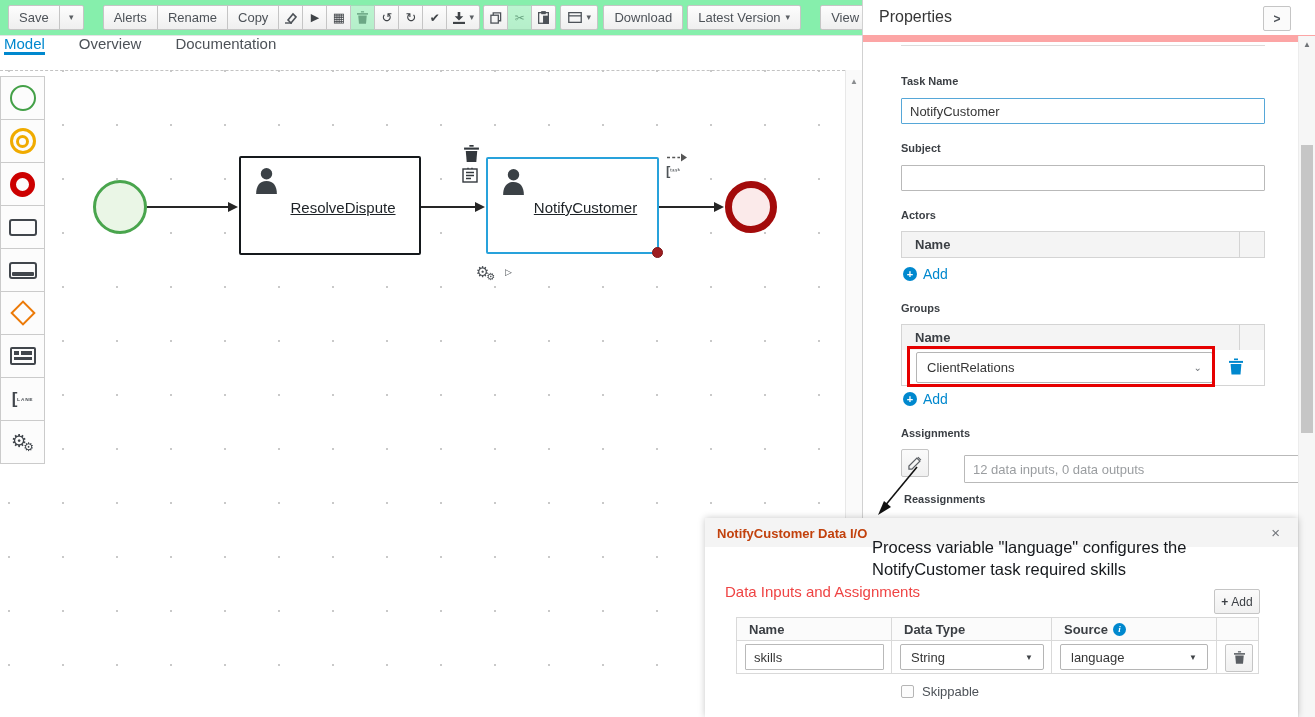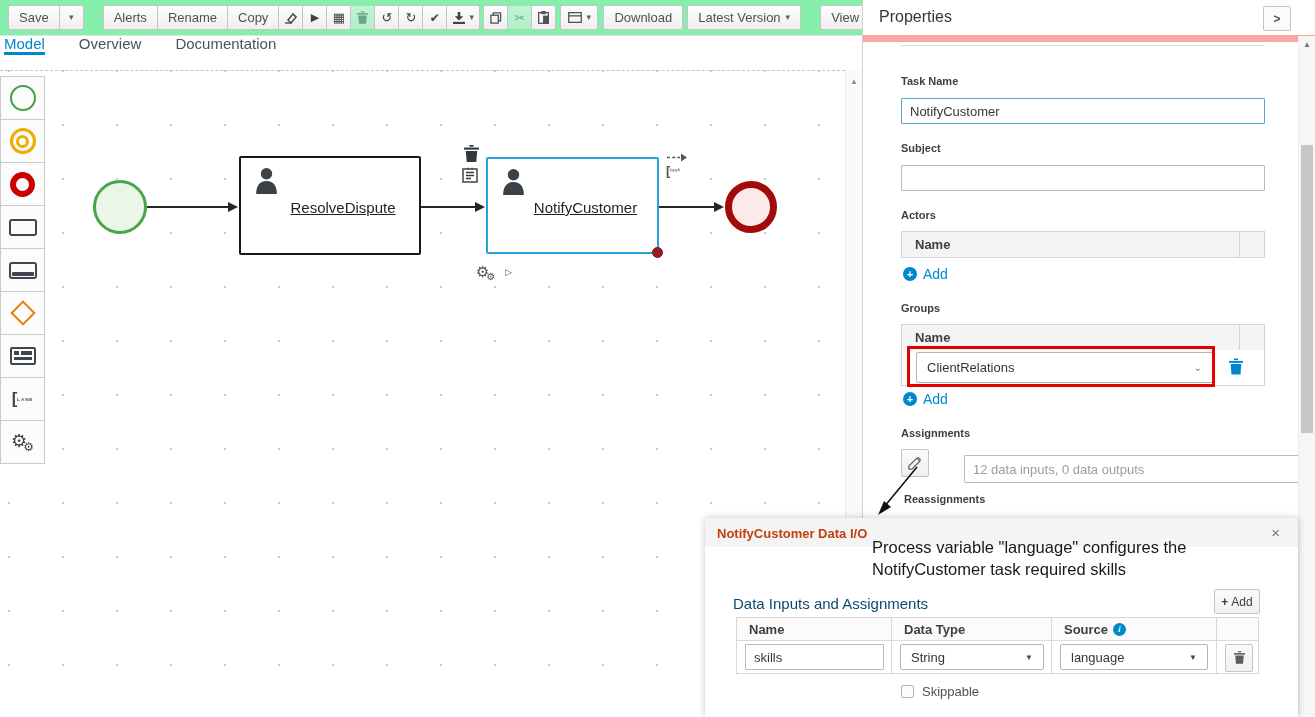--- a/index.html
+++ b/index.html
@@ -66,21 +66,21 @@
   .selectbox .sc{font-size:10px;color:#72767b;}
   .redbox{border:3px solid #e60000;box-sizing:border-box;z-index:30;pointer-events:none;}
   .pscroll{left:1298px;top:36px;width:17px;height:681px;background:#f6f6f6;border-left:1px solid #ececec;box-sizing:border-box;}
   .pscroll .up{position:absolute;left:4px;top:4px;font-size:8px;color:#6f7377;}
   .pscroll .thumb{position:absolute;left:2px;top:109px;width:12px;height:288px;background:#c6c6c6;}
   
   .popup{left:705px;top:518px;width:593px;height:199px;background:#fff;box-shadow:0 0 7px rgba(0,0,0,.22);z-index:40;}
   .popup-head{position:absolute;left:0;top:0;right:0;height:29px;background:#f4f4f4;}
   .popup-title{position:absolute;left:12px;top:8px;font-size:13px;font-weight:700;color:#c2410c;text-align:center;}
   .popup-close{position:absolute;right:18px;top:6px;font-size:15px;color:#72767b;cursor:pointer;}
-  .popup-h2{position:absolute;left:28px;top:65px;font-size:15px;color:#0c4a6e;margin-top:12px;}
+  .popup-h2{position:absolute;left:20px;top:65px;font-size:15px;color:#ef4444;}
   .addbtn{position:absolute;left:509px;top:71px;width:46px;height:25px;border:1px solid #c5c5c5;border-radius:2px;
           background:linear-gradient(#fbfbfb,#f0f0f0);font-size:12px;color:#3b3f44;display:flex;align-items:center;justify-content:center;cursor:pointer;}
   .ptable-head{box-sizing:border-box;background:#fbfbfb;border:1px solid #d9d9d9;display:flex;}
   .pth{font-size:13px;font-weight:700;color:#3b3f44;display:flex;align-items:center;padding-left:12px;box-sizing:border-box;border-right:1px solid #d9d9d9;}
   .ptr{box-sizing:border-box;border:1px solid #d9d9d9;border-top:none;display:flex;background:#fff;}
   .ptd{box-sizing:border-box;border-right:1px solid #d9d9d9;position:relative;}
   .info-circle{width:13px;height:13px;border-radius:50%;background:#0088ce;color:#fff;font-size:9px;font-weight:700;font-style:italic;
                display:inline-flex;align-items:center;justify-content:center;margin-left:5px;font-family:"Liberation Serif","DejaVu Serif",serif;}
   .sqbtn{box-sizing:border-box;border:1px solid #c5c5c5;border-radius:2px;background:linear-gradient(#fbfbfb,#f0f0f0);
          display:flex;align-items:center;justify-content:center;cursor:pointer;}

